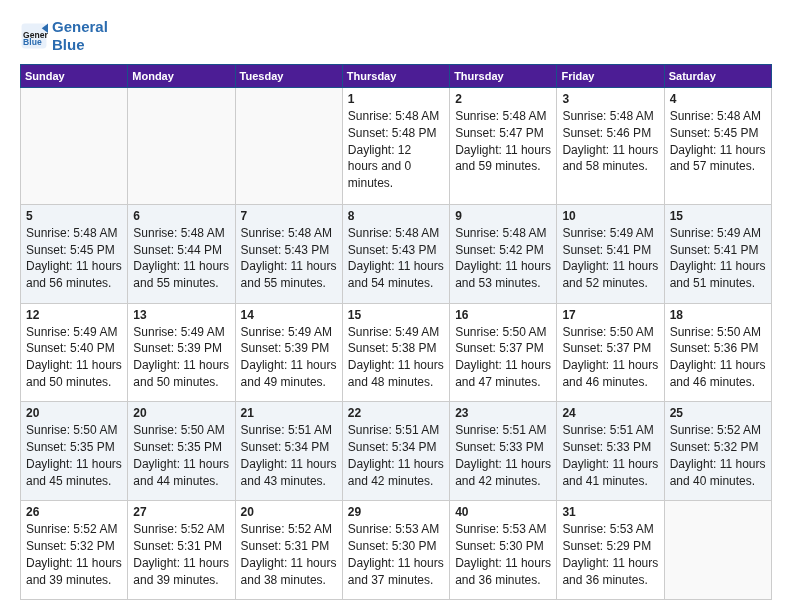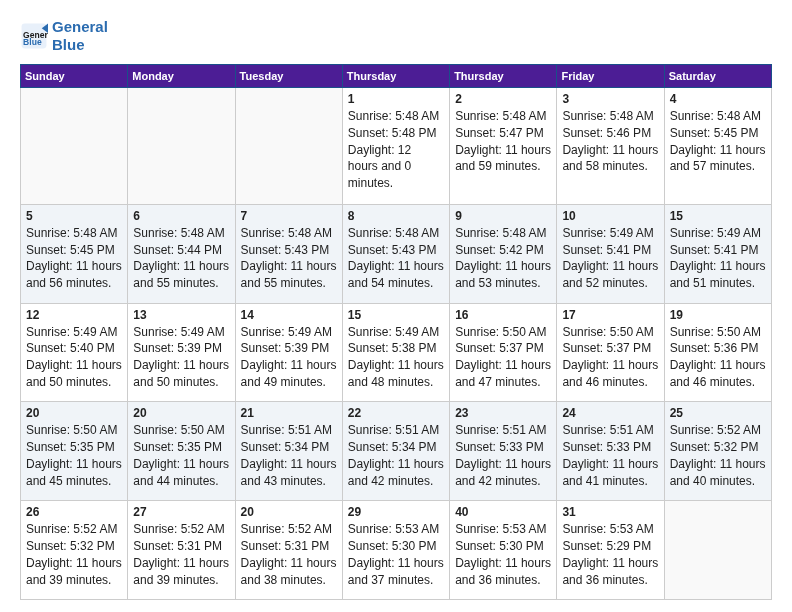--- a/index.html
+++ b/index.html
@@ -152,21 +152,21 @@
           <td><span class="day-num">10</span><span class="cell-text">Sunrise: 5:49 AM<br>Sunset: 5:41 PM<br>Daylight: 11 hours and 52 minutes.</span></td>
           <td><span class="day-num">15</span><span class="cell-text">Sunrise: 5:49 AM<br>Sunset: 5:41 PM<br>Daylight: 11 hours and 51 minutes.</span></td>
         </tr>
         <tr>
           <td><span class="day-num">12</span><span class="cell-text">Sunrise: 5:49 AM<br>Sunset: 5:40 PM<br>Daylight: 11 hours and 50 minutes.</span></td>
           <td><span class="day-num">13</span><span class="cell-text">Sunrise: 5:49 AM<br>Sunset: 5:39 PM<br>Daylight: 11 hours and 50 minutes.</span></td>
           <td><span class="day-num">14</span><span class="cell-text">Sunrise: 5:49 AM<br>Sunset: 5:39 PM<br>Daylight: 11 hours and 49 minutes.</span></td>
           <td><span class="day-num">15</span><span class="cell-text">Sunrise: 5:49 AM<br>Sunset: 5:38 PM<br>Daylight: 11 hours and 48 minutes.</span></td>
           <td><span class="day-num">16</span><span class="cell-text">Sunrise: 5:50 AM<br>Sunset: 5:37 PM<br>Daylight: 11 hours and 47 minutes.</span></td>
           <td><span class="day-num">17</span><span class="cell-text">Sunrise: 5:50 AM<br>Sunset: 5:37 PM<br>Daylight: 11 hours and 46 minutes.</span></td>
-          <td><span class="day-num">19</span><span class="cell-text">Sunrise: 5:50 AM<br>Sunset: 5:36 PM<br>Daylight: 11 hours and 46 minutes.</span></td>
+          <td><span class="day-num">18</span><span class="cell-text">Sunrise: 5:50 AM<br>Sunset: 5:36 PM<br>Daylight: 11 hours and 46 minutes.</span></td>
         </tr>
         <tr class="row-shade">
           <td><span class="day-num">20</span><span class="cell-text">Sunrise: 5:50 AM<br>Sunset: 5:35 PM<br>Daylight: 11 hours and 45 minutes.</span></td>
           <td><span class="day-num">20</span><span class="cell-text">Sunrise: 5:50 AM<br>Sunset: 5:35 PM<br>Daylight: 11 hours and 44 minutes.</span></td>
           <td><span class="day-num">21</span><span class="cell-text">Sunrise: 5:51 AM<br>Sunset: 5:34 PM<br>Daylight: 11 hours and 43 minutes.</span></td>
           <td><span class="day-num">22</span><span class="cell-text">Sunrise: 5:51 AM<br>Sunset: 5:34 PM<br>Daylight: 11 hours and 42 minutes.</span></td>
           <td><span class="day-num">23</span><span class="cell-text">Sunrise: 5:51 AM<br>Sunset: 5:33 PM<br>Daylight: 11 hours and 42 minutes.</span></td>
           <td><span class="day-num">24</span><span class="cell-text">Sunrise: 5:51 AM<br>Sunset: 5:33 PM<br>Daylight: 11 hours and 41 minutes.</span></td>
           <td><span class="day-num">25</span><span class="cell-text">Sunrise: 5:52 AM<br>Sunset: 5:32 PM<br>Daylight: 11 hours and 40 minutes.</span></td>
         </tr>

